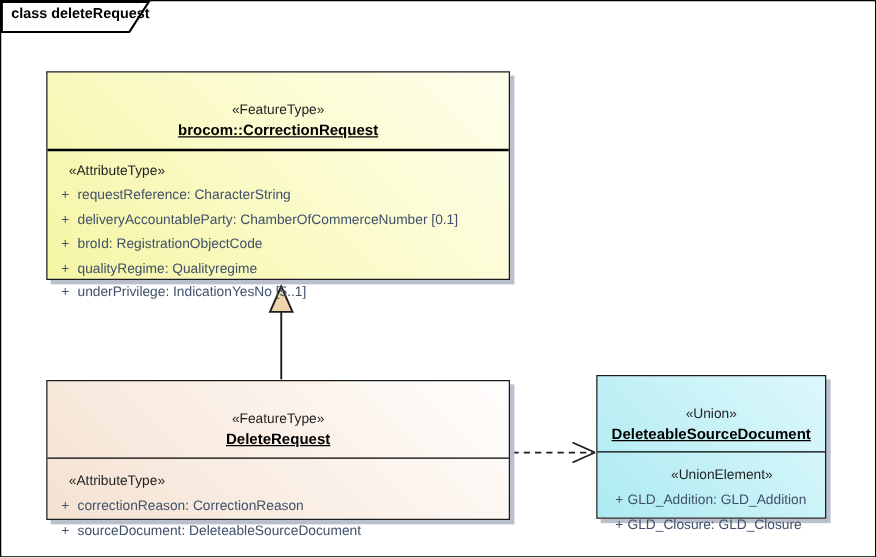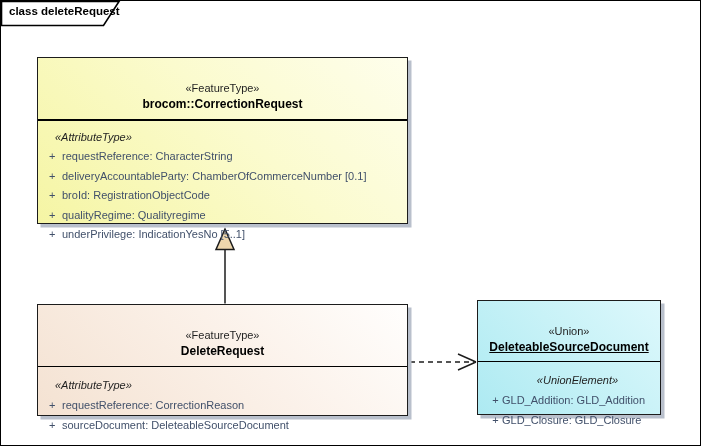--- a/index.html
+++ b/index.html
@@ -21,24 +21,24 @@
   }
   .uml-box{
     position:absolute;border:1.6px solid var(--border);
     box-shadow:3.5px 3.5px 0 0 var(--shadow);
   }
   .uml-box .head{
     display:flex;flex-direction:column;align-items:center;justify-content:center;
     gap:3px;border-bottom:2px solid #000;margin-top:16px;
   }
   .stereo{font-size:11px;color:var(--stereo-text);}
-  .cls-name{font-size:12px;font-weight:bold;color:#000;}
+  .cls-name{font-size:12px;font-weight:bold;color:#000;text-decoration:underline;}
   .cls-name.underlined{text-decoration:underline;}
   .attrs{font-size:11px;color:var(--attr-text);}
-  .compartment-stereo{margin-left:17px;color:var(--stereo-text);font-style:italic;}
+  .compartment-stereo{margin-left:17px;color:var(--stereo-text);}
   .attr-row{display:flex;}
   .attr-row .vis{width:24px;padding-left:11px;flex:0 0 auto;}
   
   .box-correction{
     left:37px;top:57px;width:371px;height:167px;
     background:linear-gradient(225deg,#fefeec 0%,#fbfbce 45%,#f5f5a4 100%);
   }
   .box-correction .head{height:47px;}
   .box-correction .attrs{padding-top:7px;line-height:19.4px;}
   .box-delete{
@@ -109,21 +109,21 @@
 
   <div class="uml-box box-delete">
     <div class="head">
       <div class="stereo">«FeatureType»</div>
       <div class="cls-name">DeleteRequest</div>
     </div>
     <div class="attrs">
       <div class="compartment-stereo">«AttributeType»</div>
       <div class="attr-row">
         <span class="vis">+</span>
-        <span>requestReference: CorrectionReason</span>
+        <span>correctionReason: CorrectionReason</span>
       </div>
       <div class="attr-row">
         <span class="vis">+</span>
         <span>sourceDocument: DeleteableSourceDocument</span>
       </div>
     </div>
   </div>
 
   <div class="uml-box box-union">
     <div class="head">

